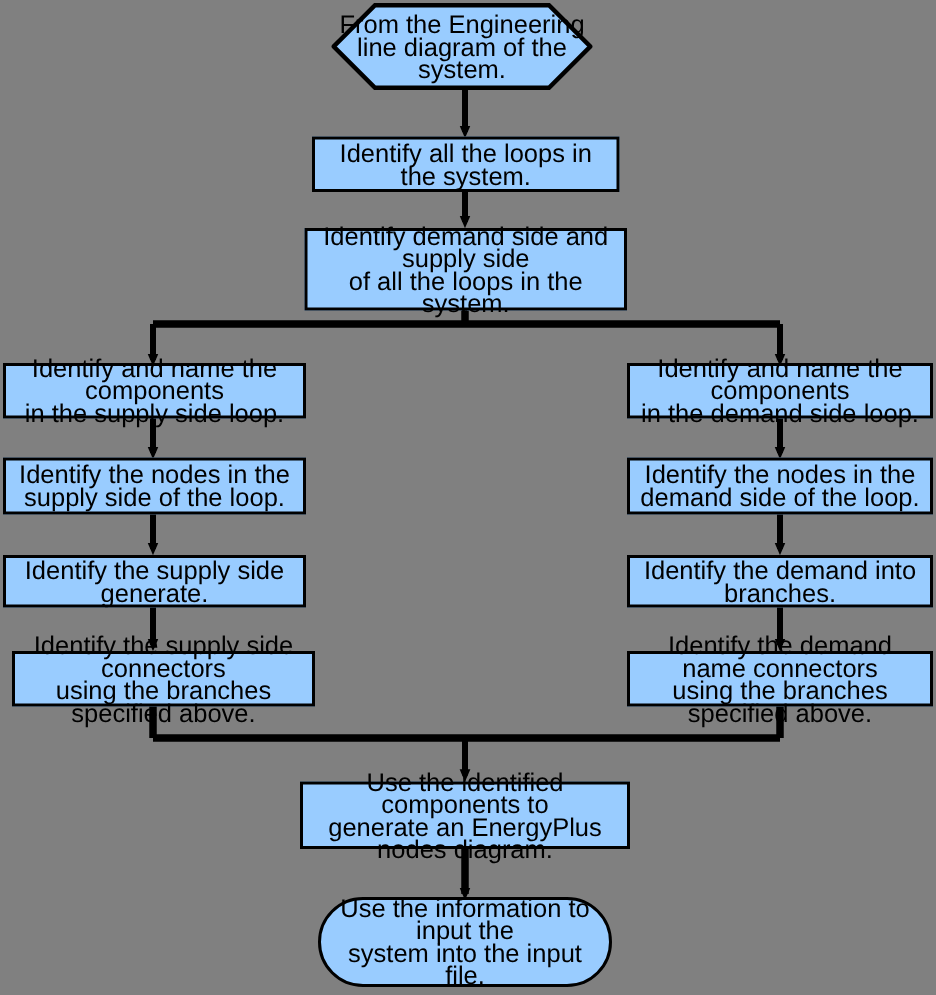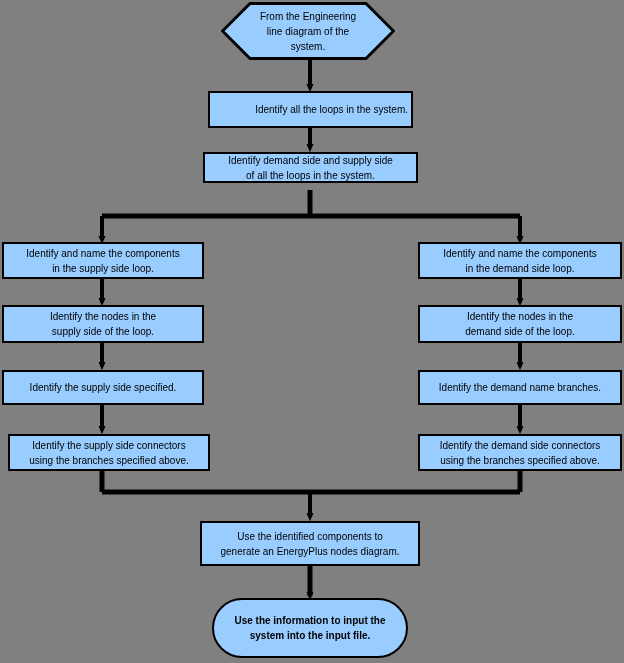--- a/index.html
+++ b/index.html
@@ -25,21 +25,21 @@
     width: 624px;
     height: 663px;
     pointer-events: none;
   }
   .node {
     position: absolute;
     box-sizing: border-box;
     background: #9cf;
     border: 2px solid #000;
     color: #000;
-    font-size: 10px;
+    font-size: 17px;
     line-height: 15px;
     display: flex;
     align-items: center;
     justify-content: center;
     text-align: center;
     z-index: 2;
   }
   .node span {
     display: block;
     padding: 0 3px;
@@ -105,66 +105,66 @@
     </svg>
     <span class="hex-label">From the Engineering
 line diagram of the
 system.</span>
   </div>
 
   <div class="node" style="left:208px; top:91px; width:205px; height:37px;justify-content:flex-end;">
     <span>Identify all the loops in the system.</span>
   </div>
 
-  <div class="node" style="left:203px; top:152px; width:215px; height:31px;">
+  <div class="node" style="left:203px; top:152px; width:215px; height:55px;">
     <span>Identify demand side and supply side
 of all the loops in the system.</span>
   </div>
 
   <div class="node" style="left:2px; top:242px; width:202px; height:37px;">
     <span>Identify and name the components
 in the supply side loop.</span>
   </div>
 
   <div class="node" style="left:2px; top:305px; width:202px; height:38px;">
     <span>Identify the nodes in the
 supply side of the loop.</span>
   </div>
 
   <div class="node" style="left:2px; top:370px; width:202px; height:35px;">
-    <span>Identify the supply side specified.</span>
+    <span>Identify the supply side generate.</span>
   </div>
 
   <div class="node" style="left:8px; top:434px; width:202px; height:37px;">
     <span>Identify the supply side connectors
 using the branches specified above.</span>
   </div>
 
   <div class="node" style="left:418px; top:242px; width:204px; height:37px;">
     <span>Identify and name the components
 in the demand side loop.</span>
   </div>
 
   <div class="node" style="left:418px; top:305px; width:204px; height:38px;">
     <span>Identify the nodes in the
 demand side of the loop.</span>
   </div>
 
   <div class="node" style="left:418px; top:370px; width:204px; height:35px;">
-    <span>Identify the demand name branches.</span>
+    <span>Identify the demand into branches.</span>
   </div>
 
   <div class="node" style="left:418px; top:434px; width:204px; height:37px;">
-    <span>Identify the demand side connectors
+    <span>Identify the demand name connectors
 using the branches specified above.</span>
   </div>
 
   <div class="node" style="left:200px; top:521px; width:220px; height:45px;">
     <span>Use the identified components to
 generate an EnergyPlus nodes diagram.</span>
   </div>
 
-  <div class="node terminator" style="left:212px; top:598px; width:196px; height:60px;font-weight:bold;">
+  <div class="node terminator" style="left:212px; top:598px; width:196px; height:60px;">
     <span>Use the information to input the
 system into the input file.</span>
   </div>
 
 </div>
 
 </body></html>

